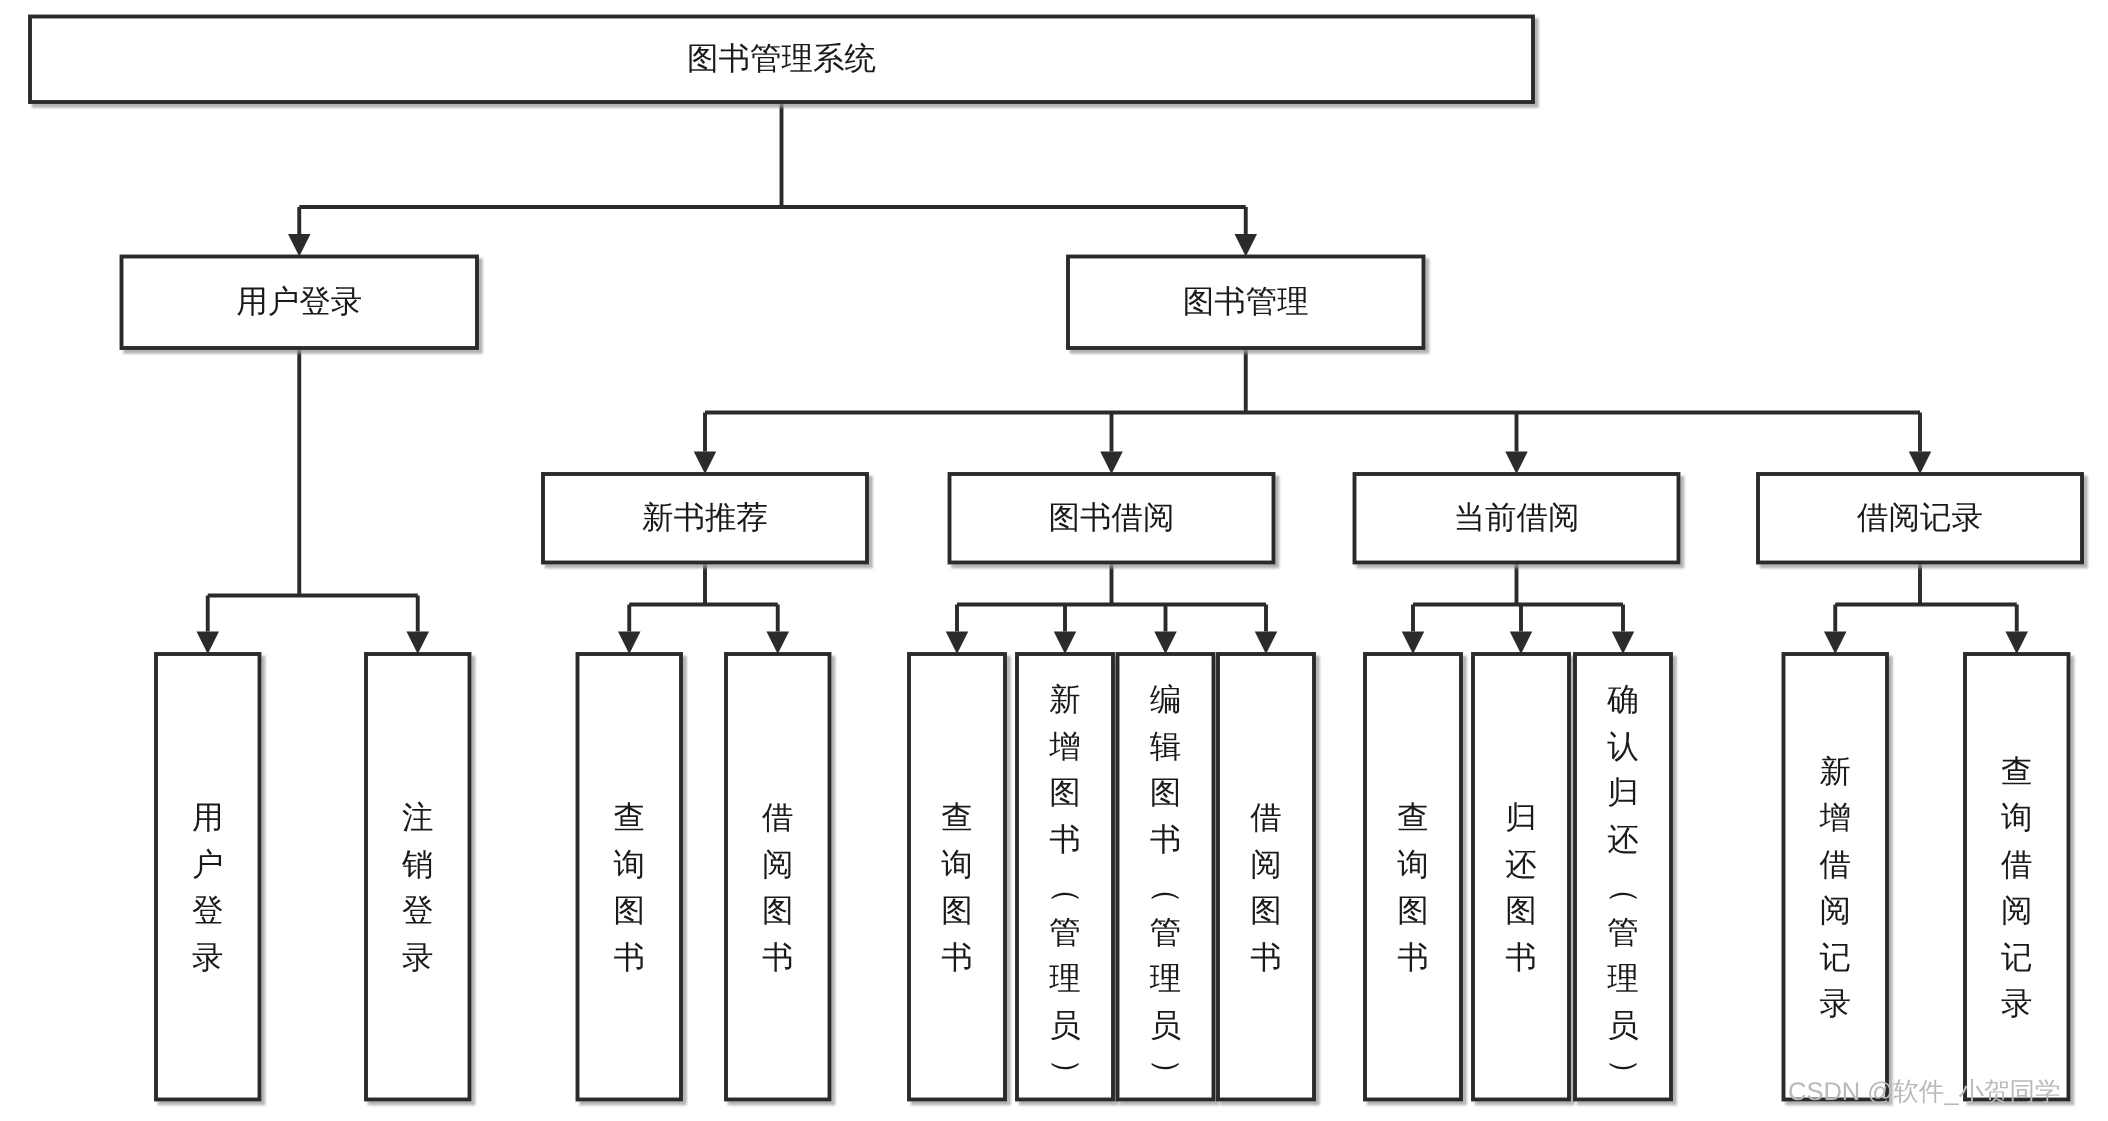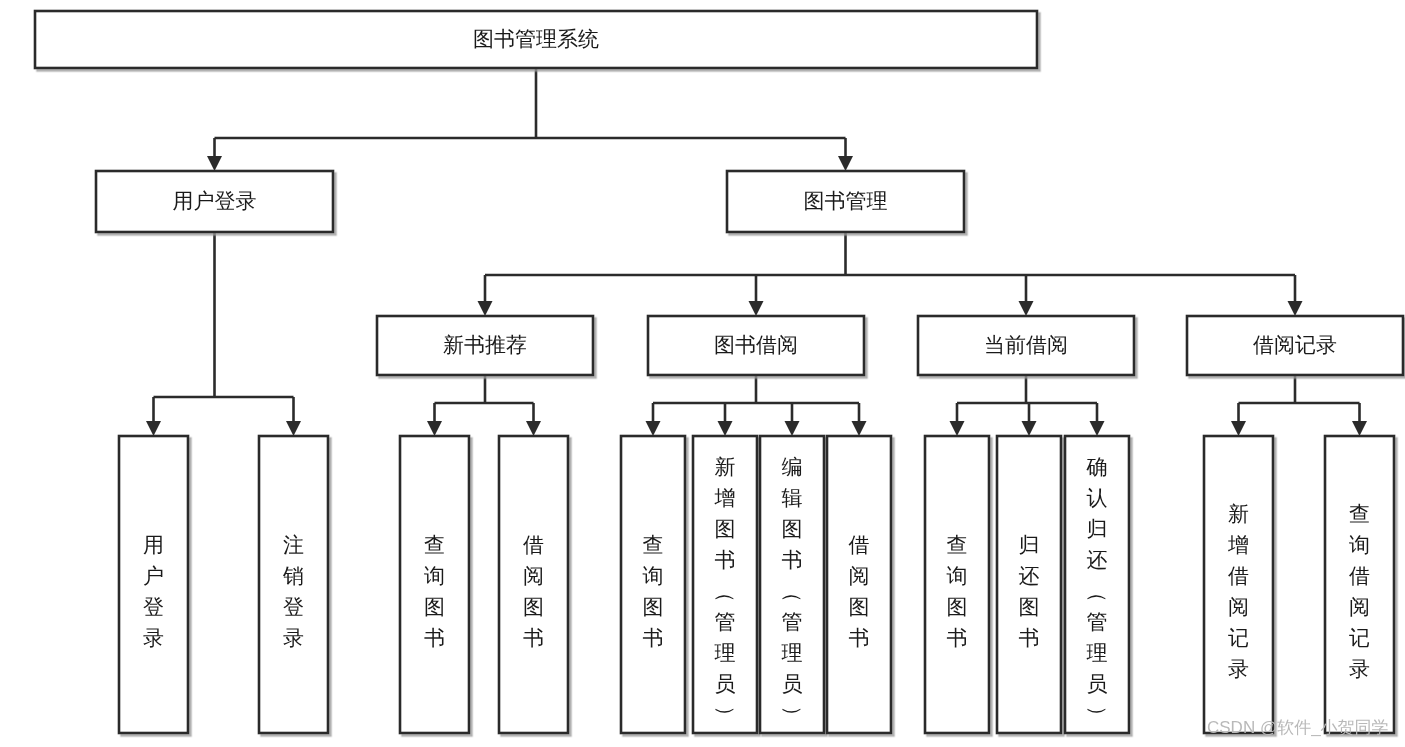--- a/index.html
+++ b/index.html
@@ -9,21 +9,21 @@
   }
   body {
     width: 1405px;
     height: 747px;
     font-family: "Liberation Sans", "DejaVu Sans", sans-serif;
     overflow: hidden;
     position: relative;
   }
   #diagram-root {
     position: absolute;
-    left: 15px;
+    left: 0;
     top: 0;
     width: 1183px;
     height: 747px;
   }
   svg.flow {
     display: block;
     width: 1405px;
     height: 747px;
     background: #ffffff;
   }

